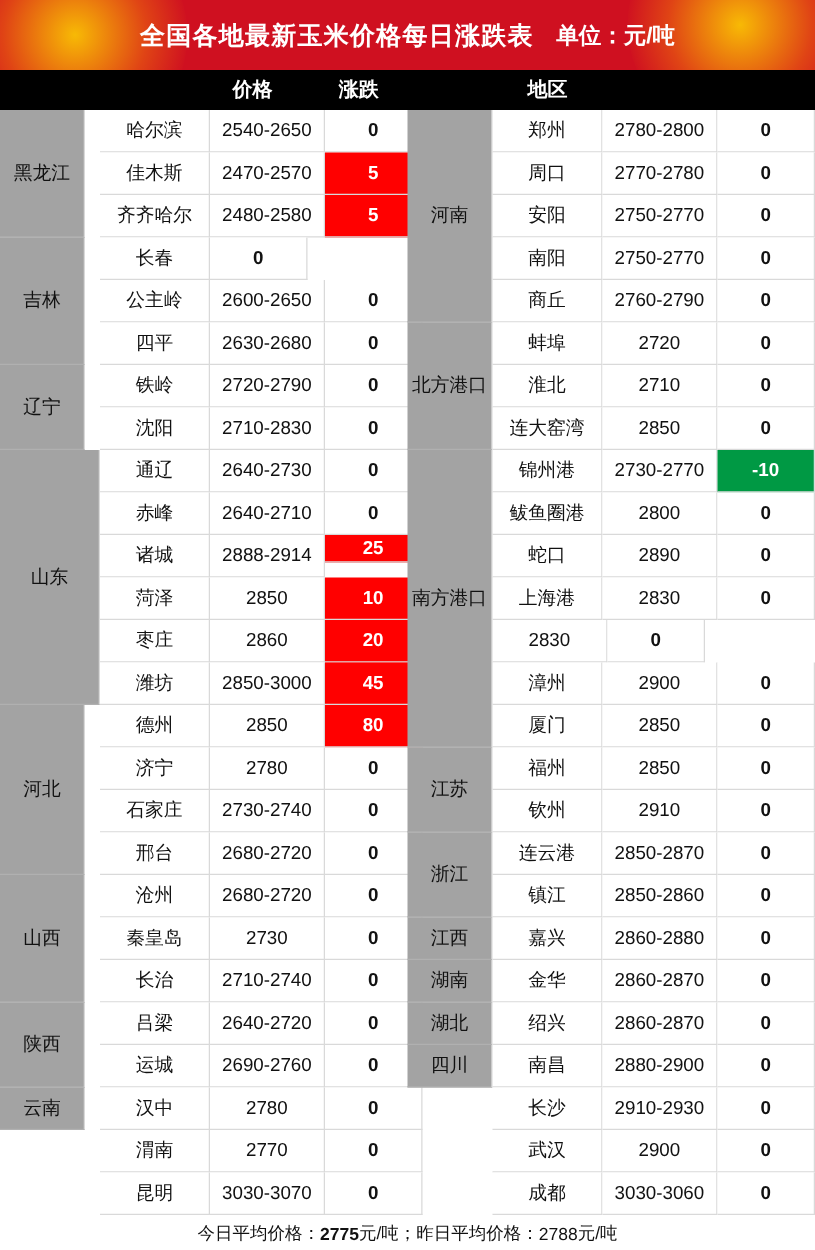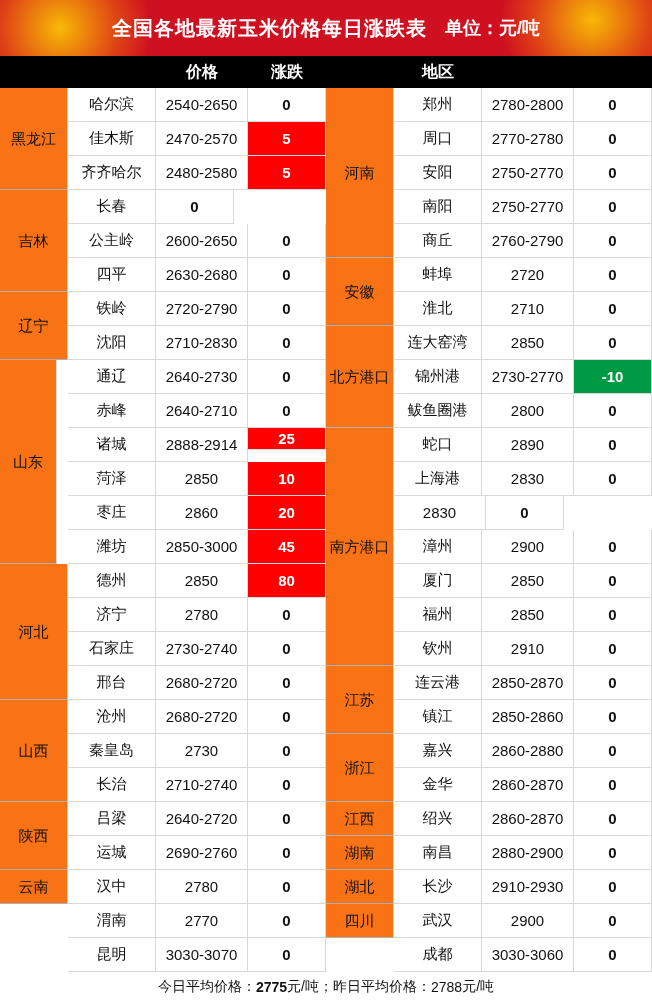--- a/index.html
+++ b/index.html
@@ -120,21 +120,21 @@
   }
   .grid {
     display: flex;
   }
   .merge-cell {
     display: flex;
     align-items: center;
     justify-content: center;
     border-right: 1px solid #d9d9d9;
     border-bottom: 1px solid #b0b0b0;
-    background: #f97316;
+    background: #a3a3a3;
     color: #111111;
     font-size: 15px;
     text-align: center;
     line-height: 1.15;
     overflow: hidden;
   }
   .rows-col { display: flex; flex-direction: column; }
   
   .avg {
     height: 30px;
@@ -172,21 +172,21 @@
     <div class="c-chg"></div>
   </div>
 
   <div class="tbl-wrap">
     <div class="half">
       <div class="grid">
         <div class="prov-col" id="left-prov">
             <div class="merge-cell" style="width: 68px; height: 102px;">黑龙江</div>
             <div class="merge-cell" style="width: 68px; height: 102px;">吉林</div>
             <div class="merge-cell" style="width: 68px; height: 68px;">辽宁</div>
-            <div class="merge-cell" style="width: 57px; height: 204px; text-align: right;">山东</div>
+            <div class="merge-cell" style="width: 80px; height: 204px; text-align: right;">山东</div>
             <div class="merge-cell" style="width: 68px; height: 136px;">河北</div>
             <div class="merge-cell" style="width: 68px; height: 102px;">山西</div>
             <div class="merge-cell" style="width: 68px; height: 68px;">陕西</div>
             <div class="merge-cell" style="width: 68px; height: 34px;">云南</div>
           </div>
         <div class="rows-col" id="left-rows">
             <div class="row">
               <div class="cell c-city" style="height: 34px;">哈尔滨</div>
               <div class="cell c-price" style="height: 34px;">2540-2650</div>
               <div class="cell c-chg zero" style="height: 34px;">0</div>
@@ -315,21 +315,20 @@
               <div class="cell c-price" style="height: 34px;">3030-3070</div>
               <div class="cell c-chg zero" style="height: 34px;">0</div>
             </div>
           </div>
       </div>
     </div>
     <div class="half">
       <div class="grid">
         <div class="prov-col" id="right-prov">
             <div class="merge-cell" style="width: 68px; height: 170px;">河南</div>
-            <div class="merge-cell" style="width: 68px; height: 68px;">安徽</div>
             <div class="merge-cell" style="width: 68px; height: 102px;">北方港口</div>
             <div class="merge-cell" style="width: 68px; height: 238px; text-align: right;">南方港口</div>
             <div class="merge-cell" style="width: 68px; height: 68px;">江苏</div>
             <div class="merge-cell" style="width: 68px; height: 68px;">浙江</div>
             <div class="merge-cell" style="width: 68px; height: 34px;">江西</div>
             <div class="merge-cell" style="width: 68px; height: 34px;">湖南</div>
             <div class="merge-cell" style="width: 68px; height: 34px;">湖北</div>
             <div class="merge-cell" style="width: 68px; height: 34px;">四川</div>
           </div>
         <div class="rows-col" id="right-rows">

